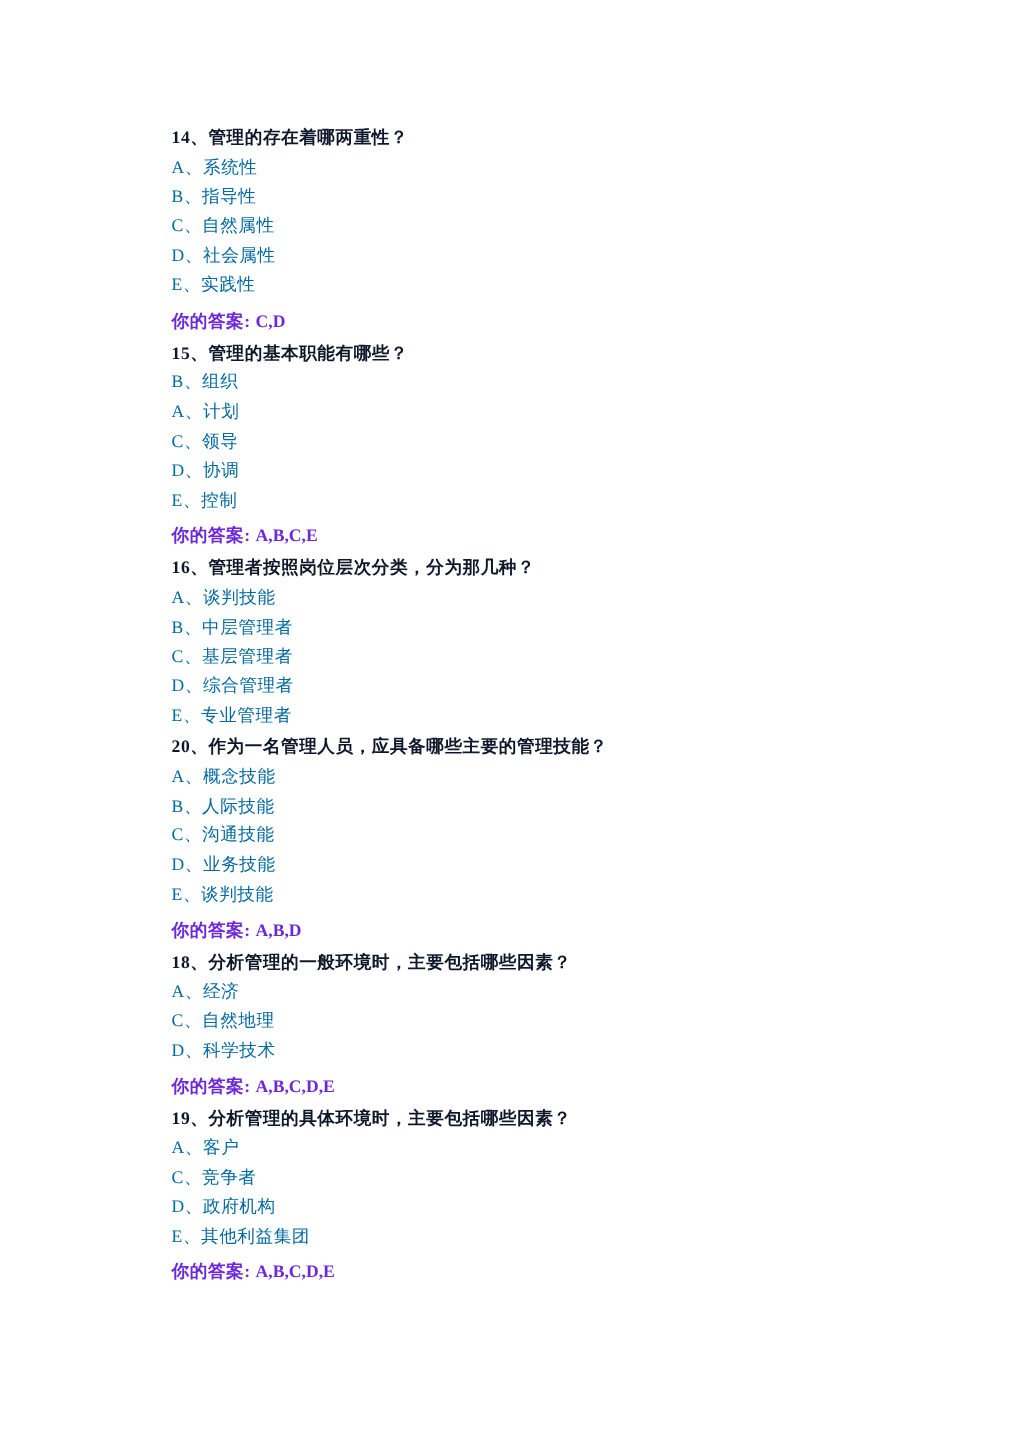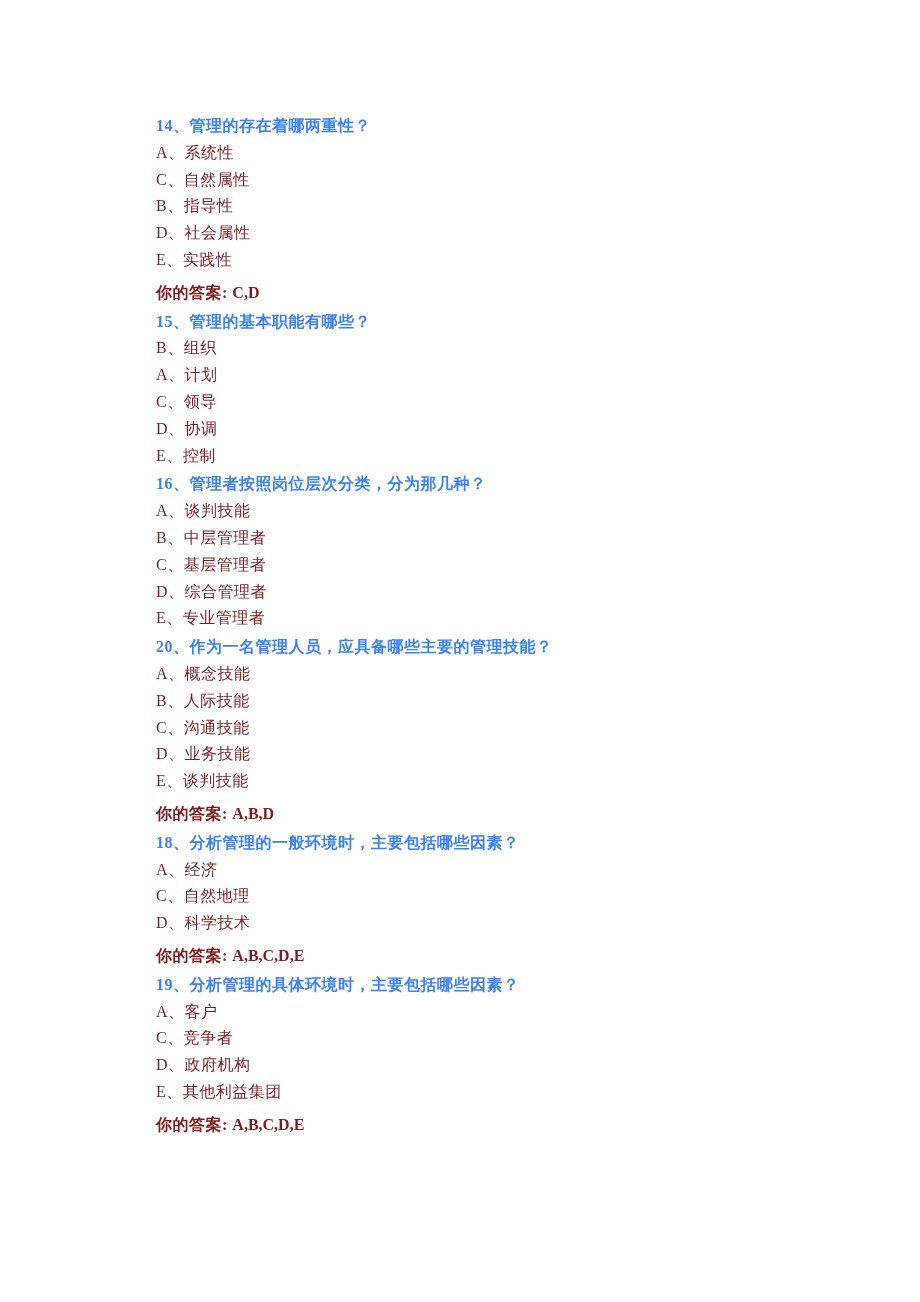--- a/index.html
+++ b/index.html
@@ -14,34 +14,34 @@
     padding: 110px 0 40px 156px;
     box-sizing: border-box;
     font-family: "SimSun", "宋体", serif;
     font-size: 16px;
     color: #3b3b3b;
     line-height: 1.55;
   }
   .question {
     font-weight: bold;
     font-family: "SimSun", "宋体", serif;
-    color: #3b82f6;
+    color: #0f172a;
     margin: 4px 0 2px 0;
     letter-spacing: 0.5px;
   }
   .option {
     font-family: "KaiTi", "楷体", "SimSun", serif;
-    color: #7f1d1d;
+    color: #0369a1;
     margin: 2px 0;
     letter-spacing: 0.5px;
   }
   .answer {
     font-family: "KaiTi", "楷体", "SimSun", serif;
     font-weight: bold;
-    color: #7f1d1d;
+    color: #6d28d9;
     margin: 8px 12px 4px 0;
     letter-spacing: 0.5px;
   }
   .answer .val {
     font-family: "Times New Roman", serif;
     font-weight: bold;
     letter-spacing: 0;
   }
   .option .letter {
     font-family: "Times New Roman", serif;
@@ -49,34 +49,35 @@
 </style>
 </head>
 <body>
 
 <div class="page">
 
   <div class="question">
     <span>14、</span><span>管理的存在着哪两重性？</span>
   </div>
   <div class="option"><span class="letter">A、</span><span>系统性</span></div>
+  <div class="option"><span class="letter">B、</span><span>指导性</span></div>
   <div class="option"><span class="letter">C、</span><span>自然属性</span></div>
-  <div class="option"><span class="letter">B、</span><span>指导性</span></div>
   <div class="option"><span class="letter">D、</span><span>社会属性</span></div>
   <div class="option"><span class="letter">E、</span><span>实践性</span></div>
   <div class="answer"><span>你的答案: </span><span class="val">C,D</span></div>
 
   <div class="question">
     <span>15、</span><span>管理的基本职能有哪些？</span>
   </div>
   <div class="option"><span class="letter">B、</span><span>组织</span></div>
   <div class="option"><span class="letter">A、</span><span>计划</span></div>
   <div class="option"><span class="letter">C、</span><span>领导</span></div>
   <div class="option"><span class="letter">D、</span><span>协调</span></div>
   <div class="option"><span class="letter">E、</span><span>控制</span></div>
+  <div class="answer"><span>你的答案: </span><span class="val">A,B,C,E</span></div>
 
   <div class="question">
     <span>16、</span><span>管理者按照岗位层次分类，分为那几种？</span>
   </div>
   <div class="option"><span class="letter">A、</span><span>谈判技能</span></div>
   <div class="option"><span class="letter">B、</span><span>中层管理者</span></div>
   <div class="option"><span class="letter">C、</span><span>基层管理者</span></div>
   <div class="option"><span class="letter">D、</span><span>综合管理者</span></div>
   <div class="option"><span class="letter">E、</span><span>专业管理者</span></div>
 

